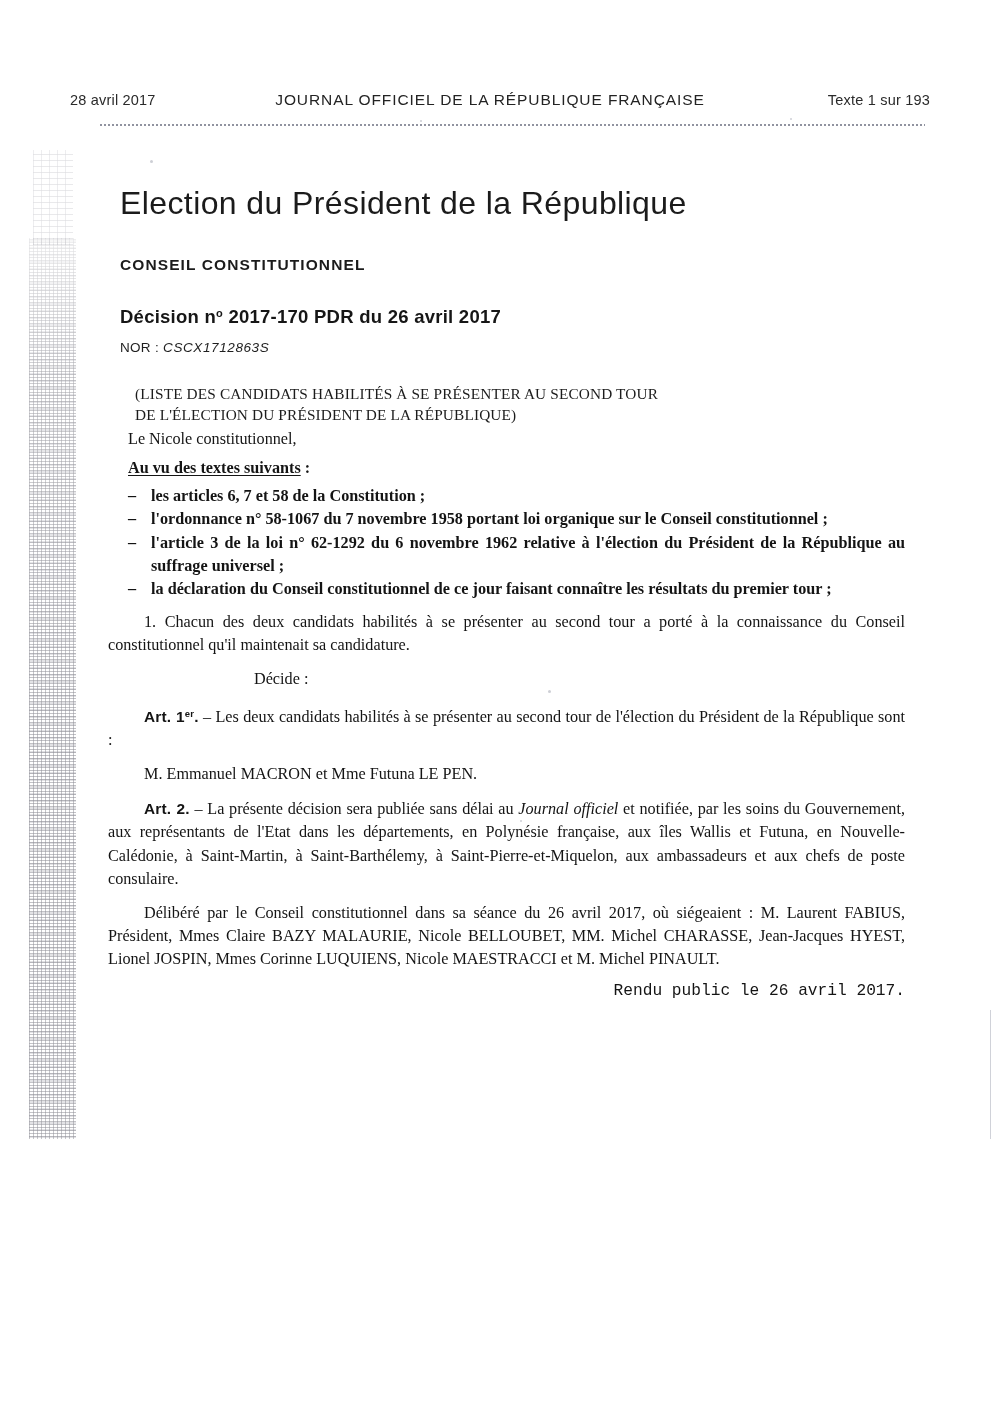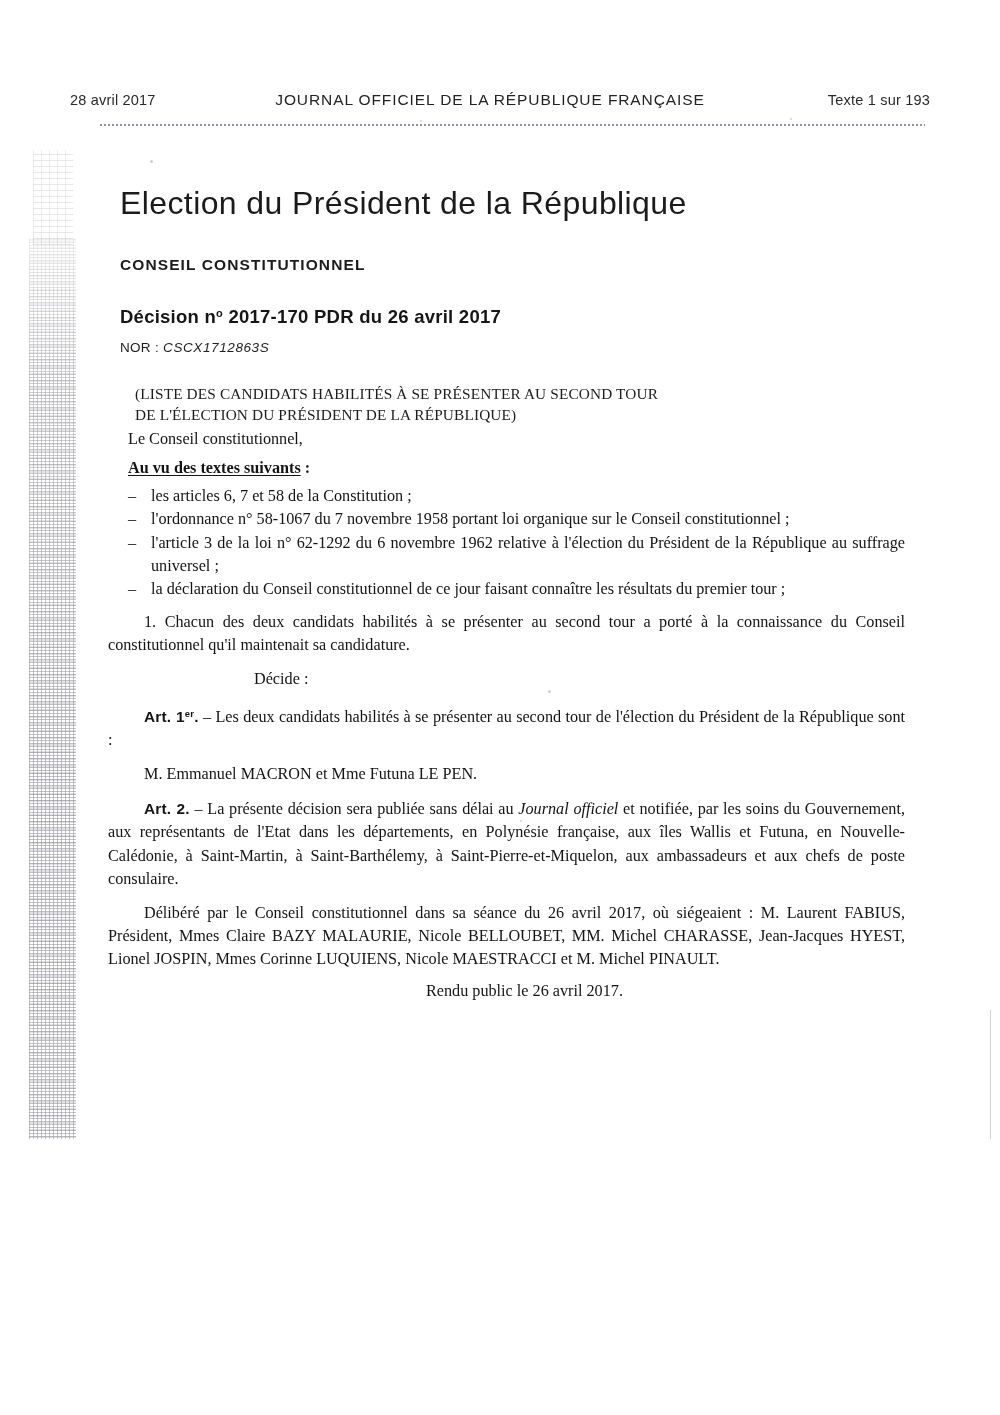--- a/index.html
+++ b/index.html
@@ -170,20 +170,21 @@
   }
   .vu-heading .underlined {
     text-decoration: underline;
     text-underline-offset: 2px;
   }
 
   ul.texts {
     list-style: none;
     margin: 0 0 6px 0;
     padding: 0 0 0 20px;
+    font-weight: bold;
   }
   ul.texts li {
     position: relative;
     padding-left: 23px;
     margin: 0;
     text-align: justify;
   }
   ul.texts li::before {
     content: "\2013";
     position: absolute;
@@ -224,21 +225,22 @@
     text-align: left;
   }
   .closing {
     margin-top: 10px !important;
     text-indent: 36px;
     text-align: justify;
   }
   .rendu {
     margin-top: 8px !important;
     text-indent: 36px;
-    text-align: center;
+    text-align: right;
+    font-family: Liberation Mono, monospace;
   }
 
   
   .speck {
     position: absolute;
     background: rgba(90,95,115,0.30);
     border-radius: 50%;
   }
 </style>
 </head>
@@ -272,21 +274,21 @@
     <div class="decision-line"><span>Décision n</span><sup>o</sup><span> 2017-170 PDR du 26 avril 2017</span></div>
     <div class="nor-line"><span>NOR : </span><span class="nor-code">CSCX1712863S</span></div>
     <div class="subtitle">
       <span>(LISTE DES CANDIDATS HABILITÉS À SE PRÉSENTER AU SECOND TOUR</span><br>
       <span>DE L'ÉLECTION DU PRÉSIDENT DE LA RÉPUBLIQUE)</span>
     </div>
   </div>
 
   <div class="body-col">
 
-    <p class="lead-line">Le Conseil constitutionnel,</p>
+    <p class="lead-line">Le Nicole constitutionnel,</p>
 
     <p class="vu-heading"><span class="underlined">Au vu des textes suivants</span><span> :</span></p>
 
     <ul class="texts">
       <li>les articles 6, 7 et 58 de la Constitution ;</li>
       <li>l'ordonnance n° 58-1067 du 7 novembre 1958 portant loi organique sur le Conseil constitutionnel ;</li>
       <li>l'article 3 de la loi n° 62-1292 du 6 novembre 1962 relative à l'élection du Président de la République au suffrage universel ;</li>
       <li>la déclaration du Conseil constitutionnel de ce jour faisant connaître les résultats du premier tour ;</li>
     </ul>
 

